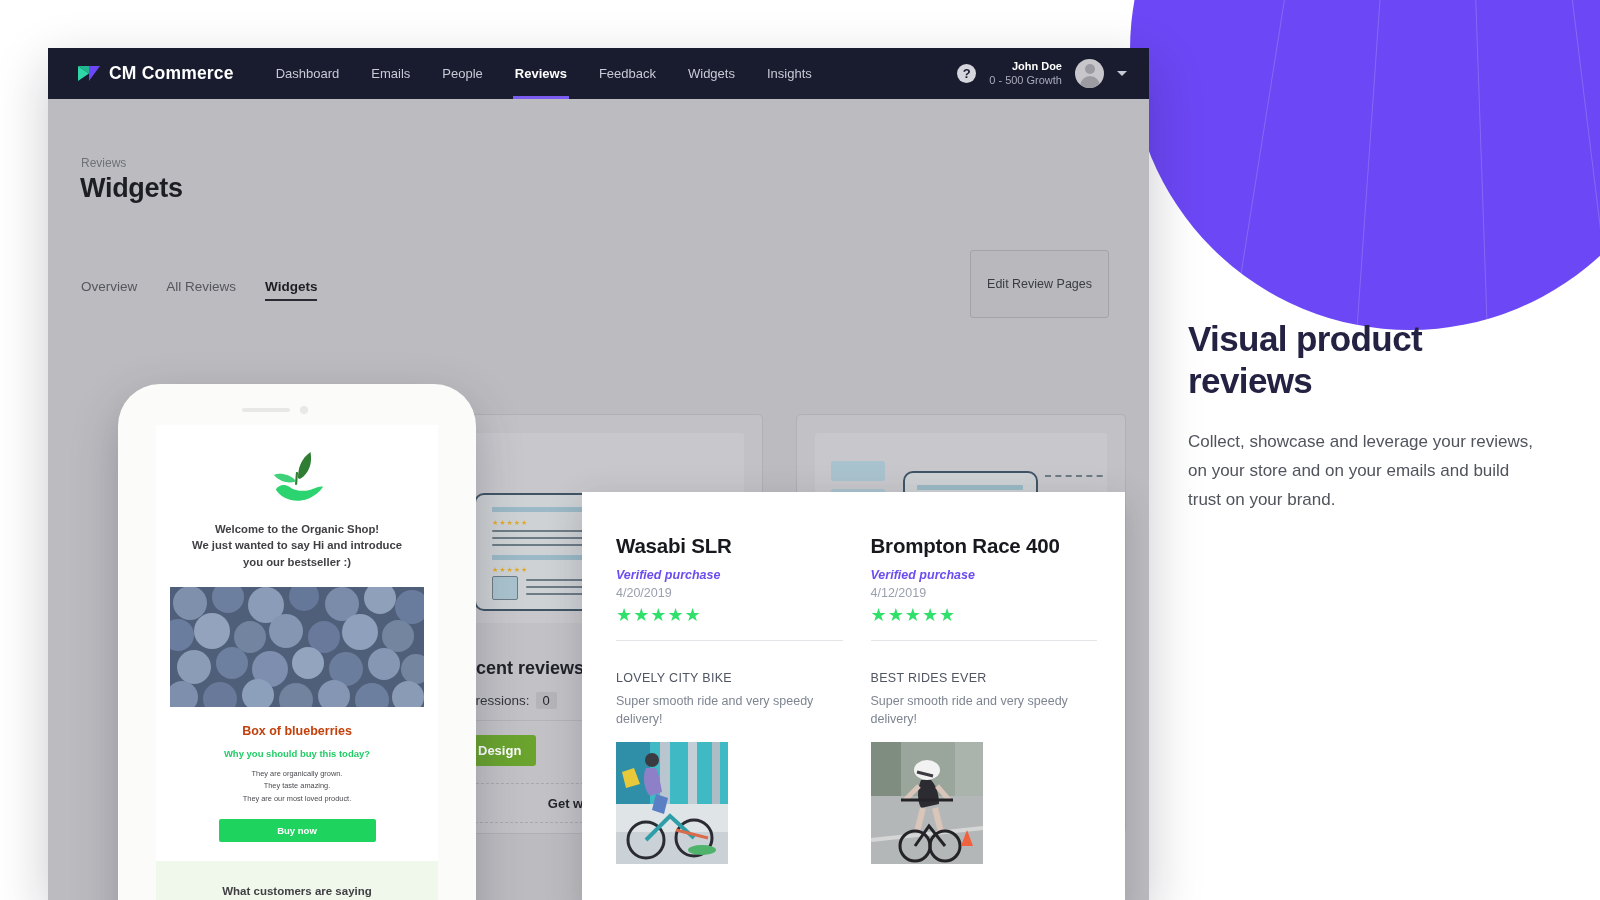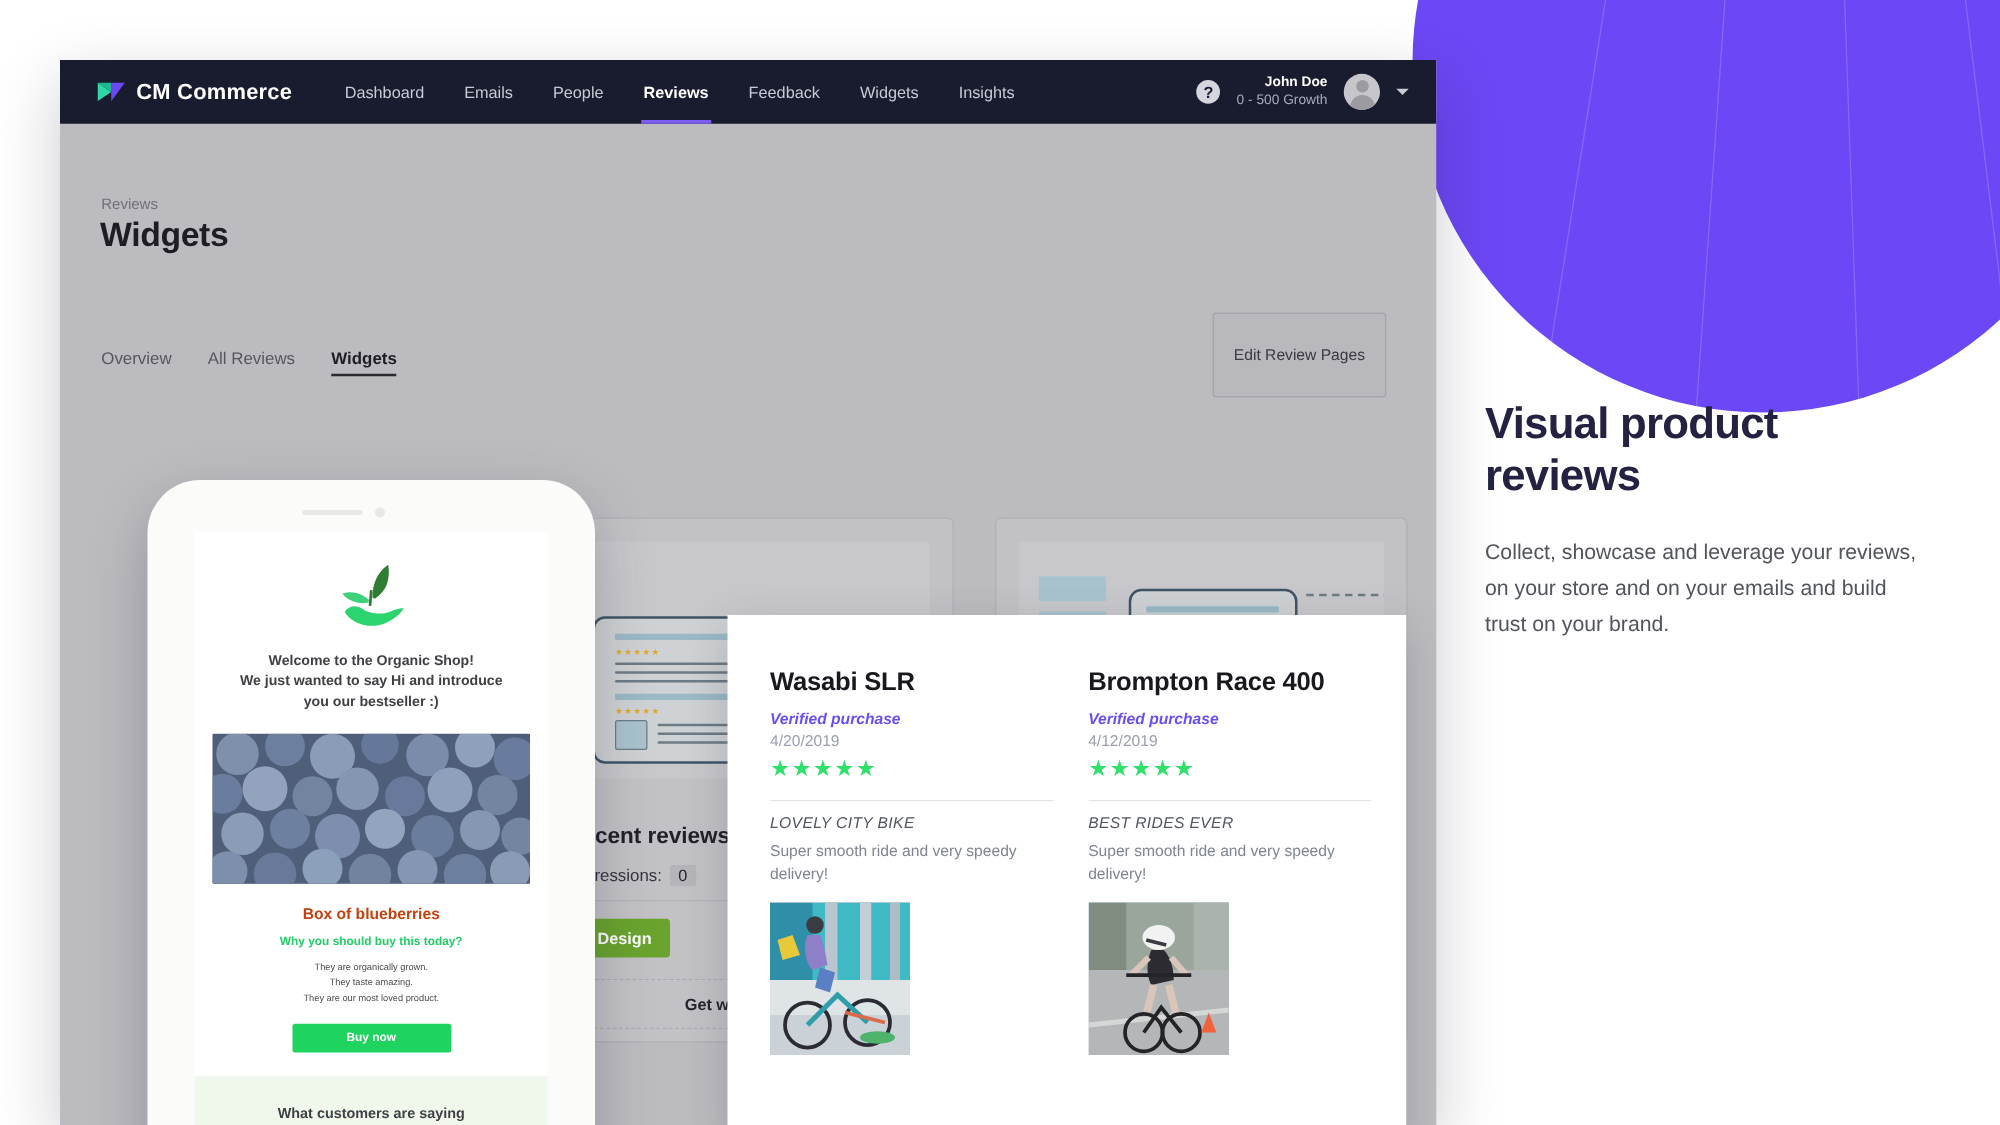--- a/index.html
+++ b/index.html
@@ -151,39 +151,39 @@
     line-height:1.45; font-weight:bold;
   }
   .berry-img {
     margin:17px 14px 0; height:120px; border-radius:1px; overflow:hidden; position:relative;
     background:#5d6d85;
   }
   .product-name { margin-top:17px; text-align:center; font-size:12.5px; color:#c2410c; font-weight:bold; }
   .why-buy { margin-top:10px; text-align:center; font-size:9.5px; color:#22cc66; font-weight:bold; }
   .bullets { margin-top:9px; text-align:center; font-size:7.4px; color:#4a4a50; line-height:1.65; }
   .buy-now {
-    margin:14px auto 0; width:127px; padding:6px 0; text-align:center;
+    margin:14px auto 0; width:157px; padding:6px 0; text-align:center;
     background:#1fd35f; color:#fff; font-size:9.5px; font-weight:bold; border-radius:2px; cursor:pointer;
   }
   .reviews-band { margin-top:19px; background:#f0f8ec; padding:22px 14px 18px; }
   .band-title { text-align:center; font-size:11.5px; color:#3f3f44; line-height:1.55; font-weight:bold; }
 
   
   .review-popup {
     position:absolute; left:534px; top:393px; width:543px; height:423px;
     background:#ffffff; box-shadow:0 10px 34px rgba(25,25,45,.2); z-index:30;
   }
   .popup-inner { display:flex; gap:28px; padding:42px 28px 0 34px; }
   .rv-card { flex:1 1 0; min-width:0; }
   .rv-title { font-size:20.5px; font-weight:bold; color:#18181f; letter-spacing:-.2px; white-space:nowrap; }
   .rv-verified { margin-top:10px; font-size:12.5px; font-style:italic; font-weight:bold; color:#6b4df0; }
   .rv-date { margin-top:4px; font-size:12.5px; color:#9aa0ad; }
   .rv-stars { margin-top:6px; font-size:18px; color:#2fe06b; letter-spacing:1px; line-height:1.1; }
   .rv-sep { margin-top:14px; height:1px; background:#e3e5e9; }
-  .rv-head { margin-top:10px; font-size:12.5px; color:#4f5561; letter-spacing:.3px;font-style:italic; }
+  .rv-head { margin-top:30px; font-size:12.5px; color:#4f5561; letter-spacing:.3px; }
   .rv-body { margin-top:7px; font-size:12.5px; color:#7e8591; line-height:1.45; }
   .rv-photo { margin-top:14px; width:112px; height:122px; overflow:hidden; background:#8d96a2; position:relative; }
 
   
   .promo { position:absolute; left:1188px; top:318px; width:348px; }
   .promo-title { font-size:35px; font-weight:bold; color:#242243; line-height:1.2; letter-spacing:-.6px; }
   .promo-body { margin-top:26px; font-size:17px; color:#51545d; line-height:1.7; }
 </style>
 </head>
 <body>

